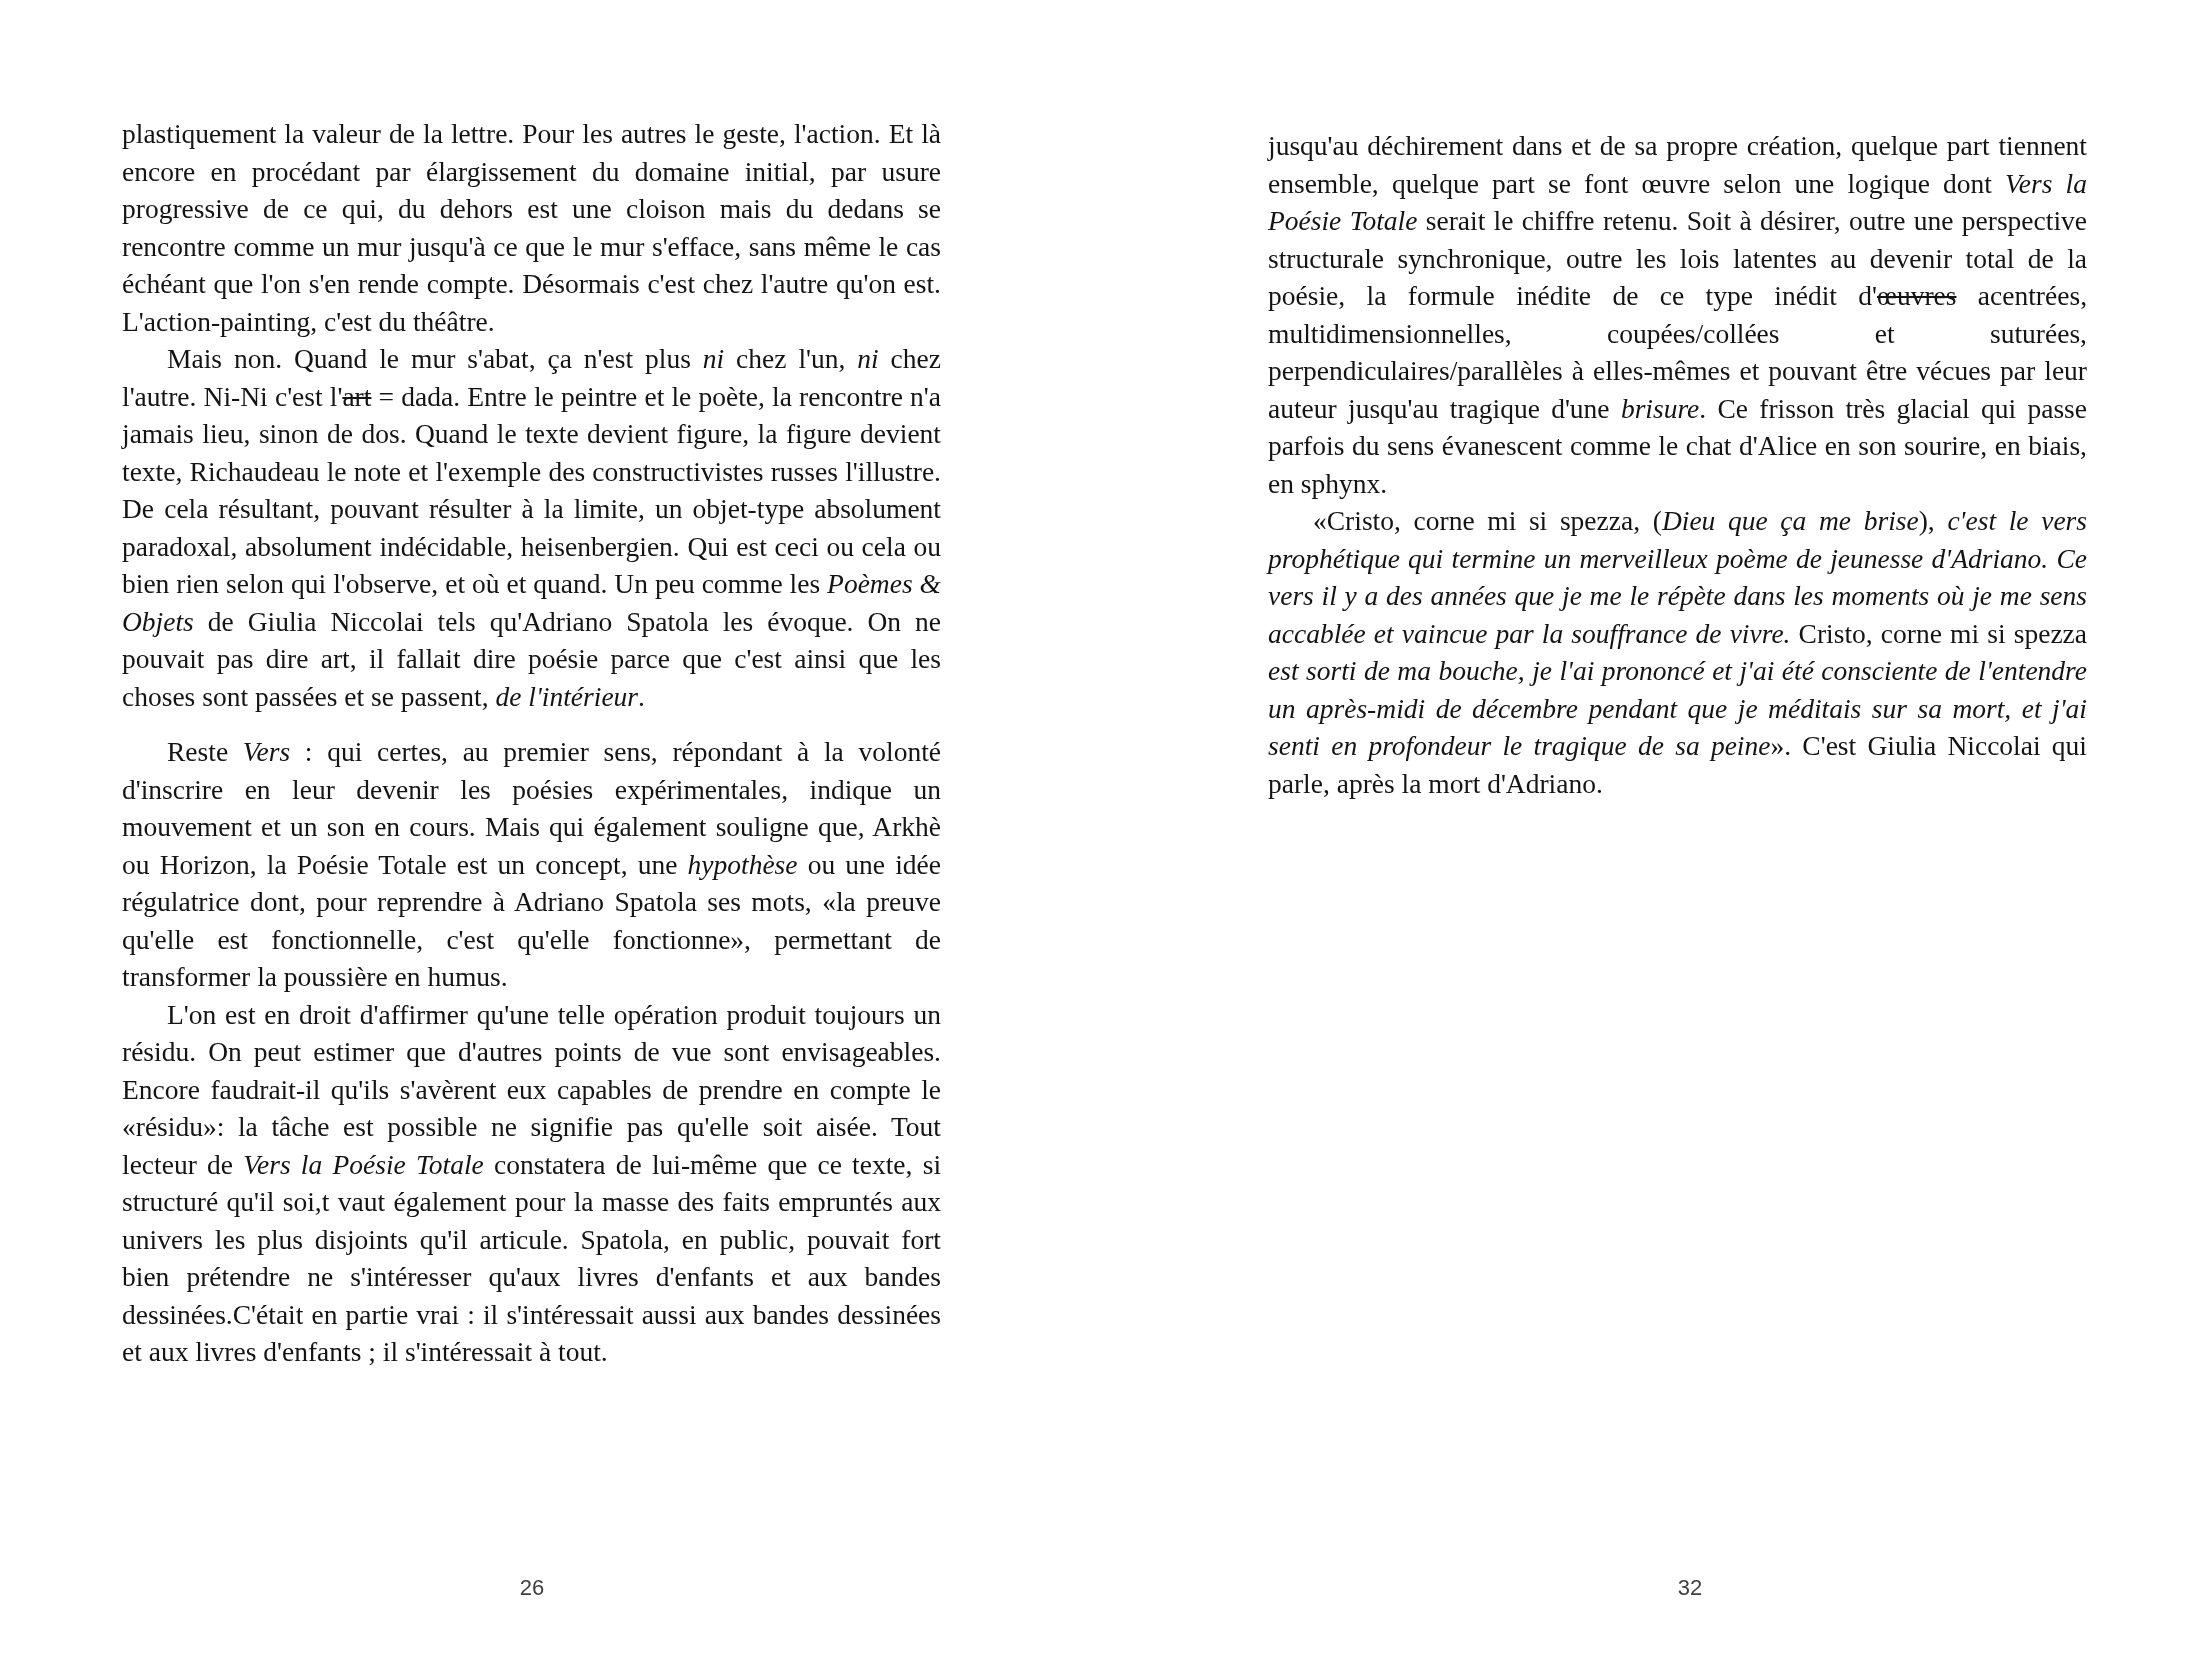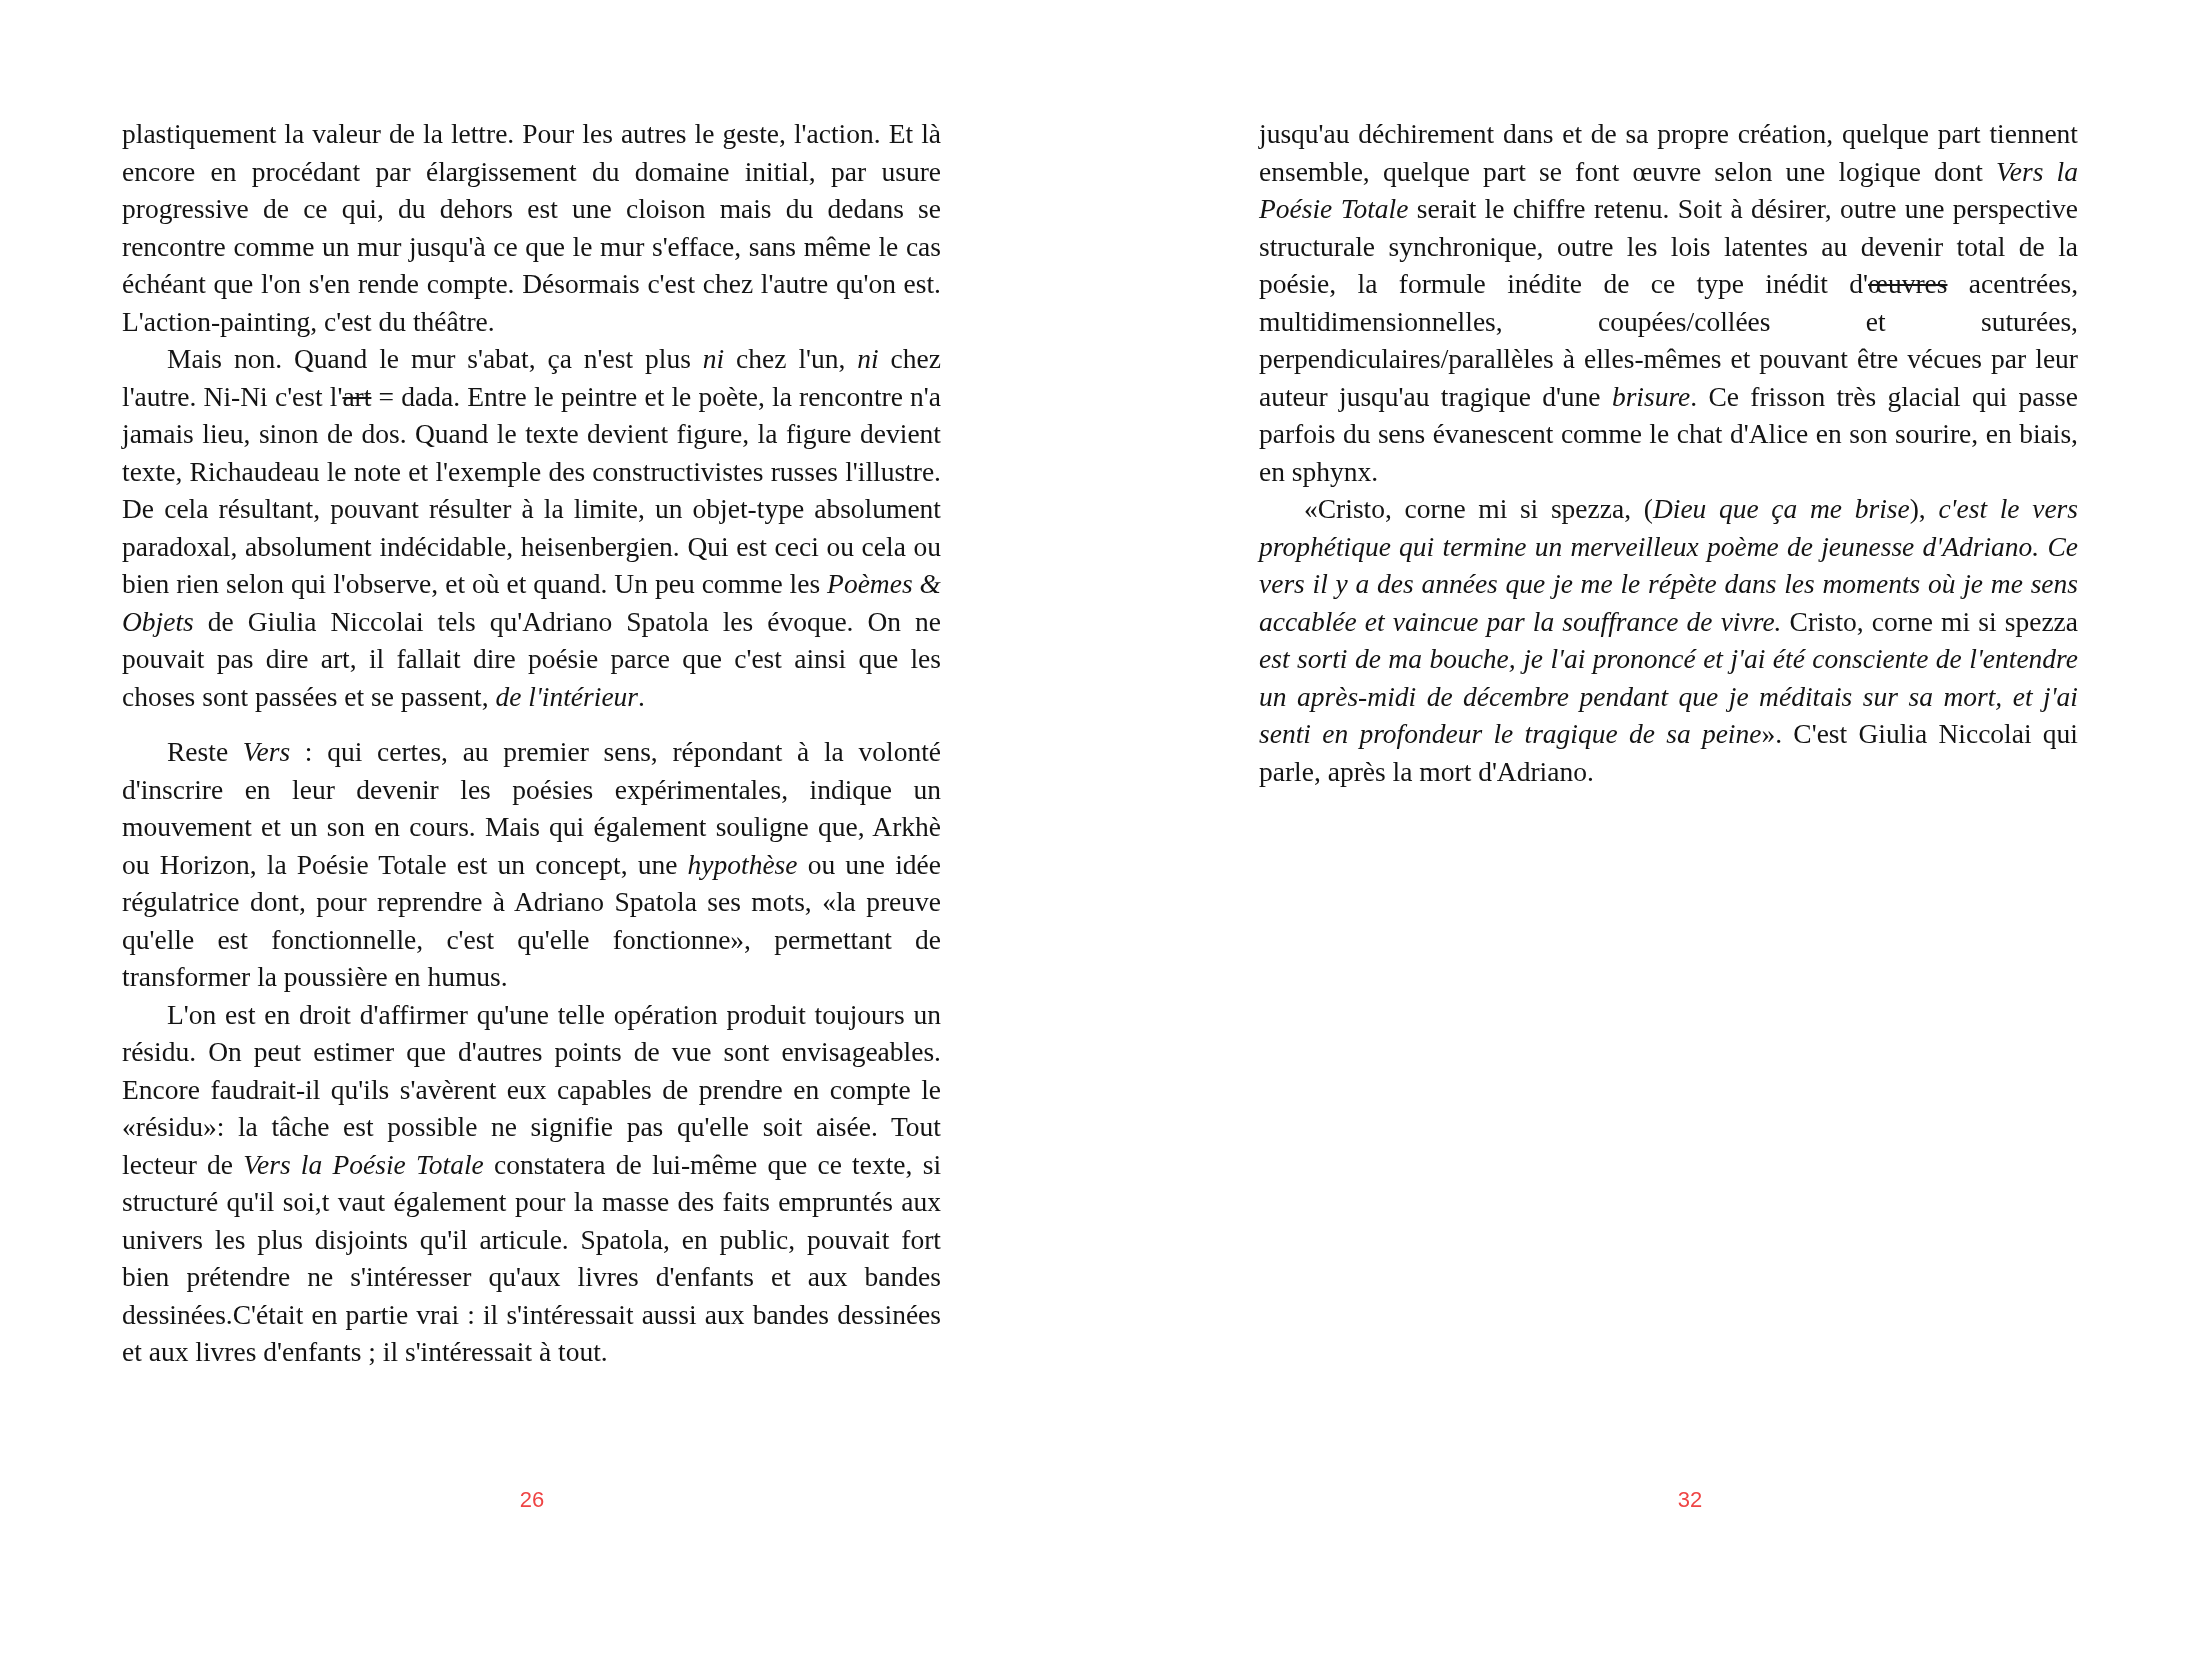--- a/index.html
+++ b/index.html
@@ -27,41 +27,41 @@
     .column {
       position: absolute;
       top: 115px;
       width: 819px;
       font-size: 27.5px;
       line-height: 37.5px;
       text-align: justify;
       hyphens: manual;
     }
     .page-left .column { left: 122px; }
-    .page-right .column { left: 157px; }
+    .page-right .column { left: 166px; margin-top: 12px; }
 
     .para {
       margin: 0;
       text-indent: 45px;
     }
     .para.no-indent { text-indent: 0; }
     .para.gap-before { margin-top: 18px; }
 
     .seg-italic { font-style: italic; }
     .seg-strike { text-decoration: line-through; text-decoration-thickness: 2px; }
 
     .page-number {
       position: absolute;
-      top: 1488px;
+      top: 1576px;
       width: 60px;
       text-align: center;
       font-family: "Liberation Sans", "DejaVu Sans", sans-serif;
       font-size: 22px;
       line-height: 24px;
-      color: #ef4444;
+      color: #404040;
     }
     .page-left .page-number { left: 502px; }
     .page-right .page-number { left: 558px; }
   </style>
 </head>
 <body>
 
 <div class="page page-left">
   <div class="column">
       <p class="para no-indent"><span>plastiquement la valeur de la lettre. Pour les autres le geste, l'action. Et là encore en procédant par élargissement du domaine initial, par usure progressive de ce qui, du dehors est une cloison mais du dedans se rencontre comme un mur jusqu'à ce que le mur s'efface, sans même le cas échéant que l'on s'en rende compte. Désormais c'est chez l'autre qu'on est. L'action-painting, c'est du théâtre.</span></p>

